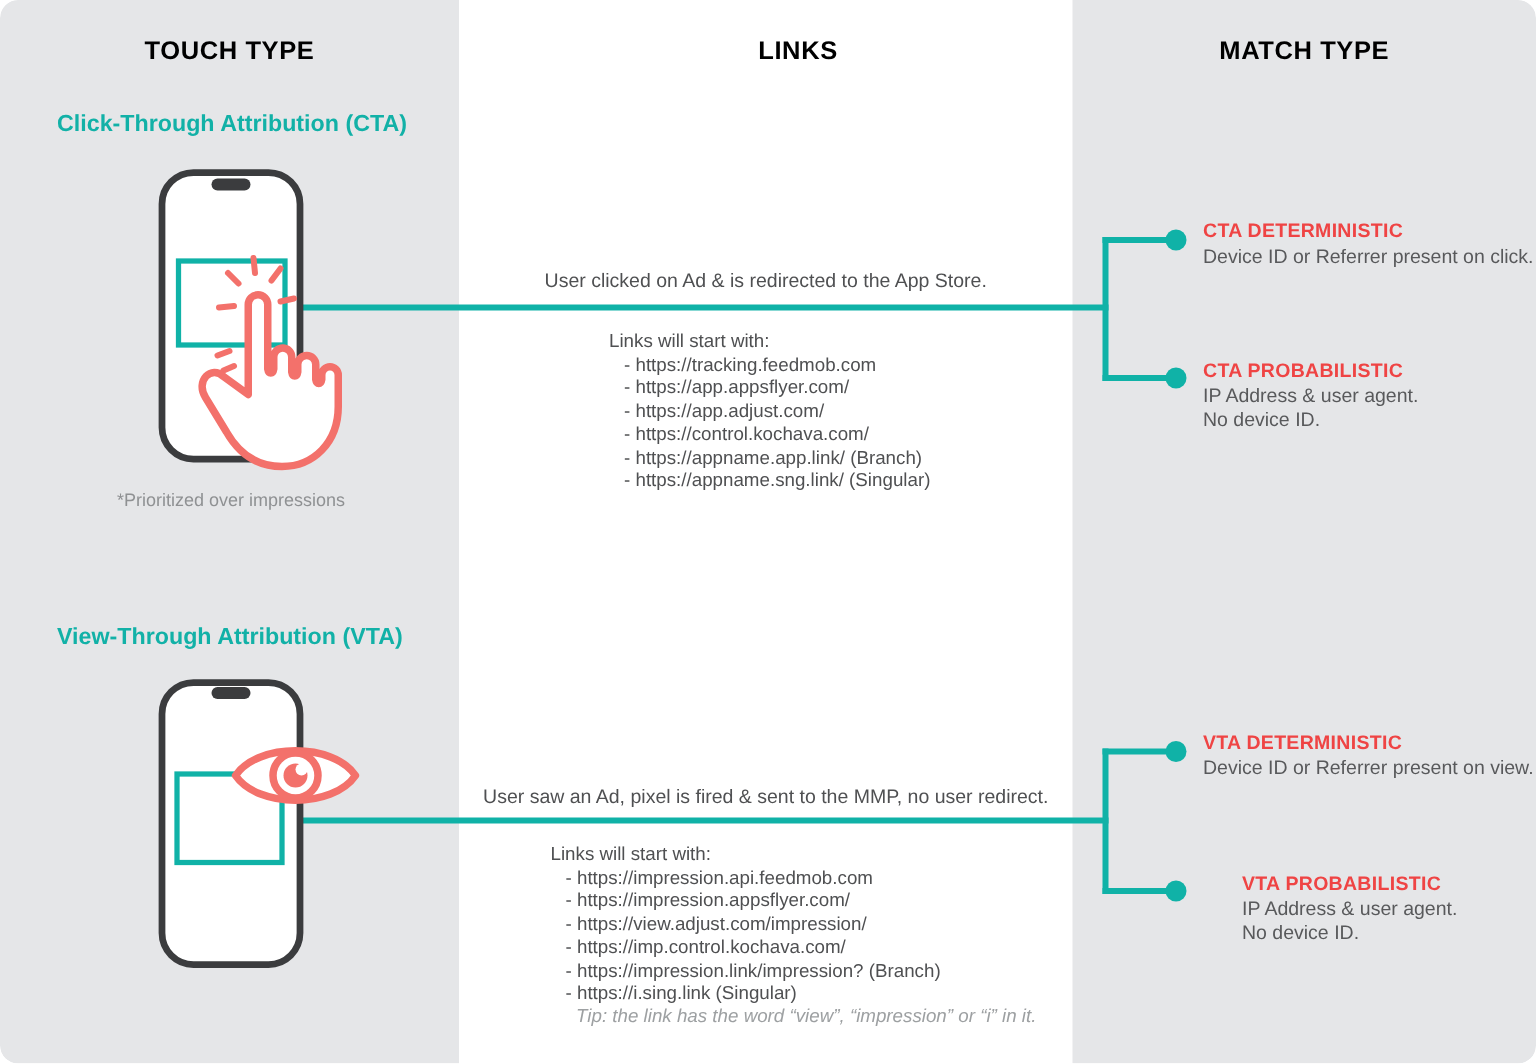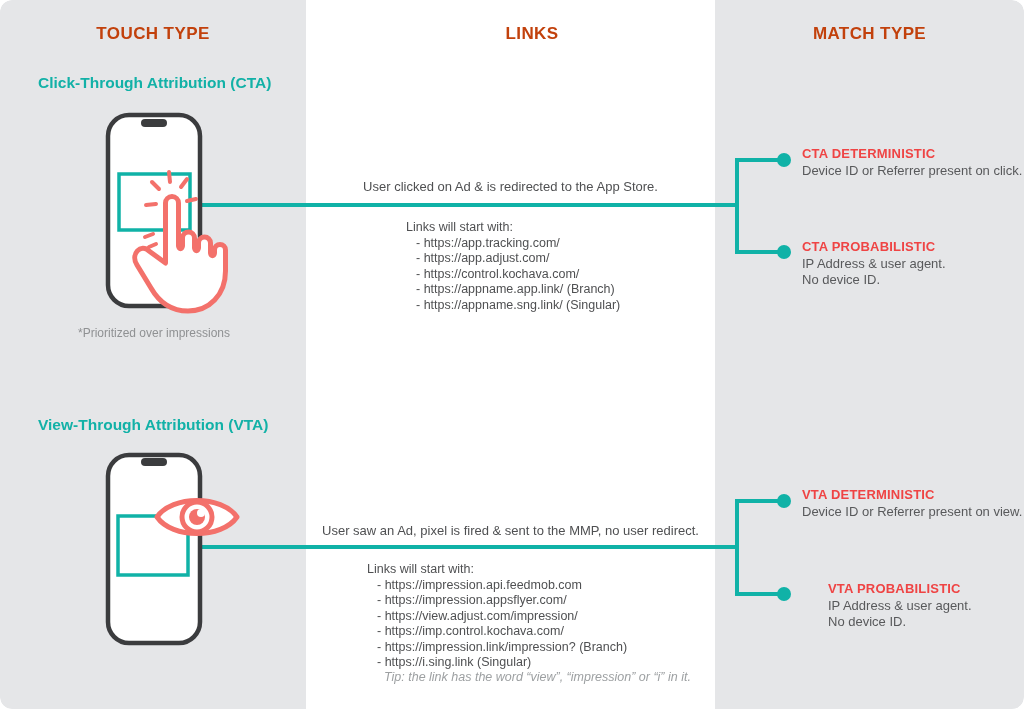--- a/index.html
+++ b/index.html
@@ -6,21 +6,21 @@
   .canvas {
     position:relative; width:1024px; height:709px; background:#ffffff;
     font-family:"Liberation Sans", sans-serif; overflow:hidden; border-radius:12px;
   }
   .panel { position:absolute; top:0; bottom:0; background:#e5e6e8; }
   .panel-left  { left:0; width:306px; border-radius:12px 0 0 12px; }
   .panel-right { left:715px; right:0; border-radius:0 12px 12px 0; }
 
   .col-header {
     position:absolute; top:24px; font-weight:bold; font-size:17px;
-    color:#c2410c; text-align:center; letter-spacing:0.4px;
+    color:#000000; text-align:center; letter-spacing:0.4px;
   }
   .hdr-touch { left:0; width:306px; }
   .hdr-links { left:306px; width:452px; }
   .hdr-match { left:715px; width:309px; }
 
   .section-title {
     position:absolute; left:38px; font-weight:bold; font-size:15.5px; color:#12b1a7;
   }
   .note {
     position:absolute; left:38px; width:232px; top:326px; text-align:center;
@@ -90,21 +90,22 @@
          C111,148.5 114,148.5 114.5,145 L114.5,142 A5.5,5.5 0 0 1 125.5,142 L125.5,163
          C125.5,187 109,203 88,203 C71,203 59,194 51,180 L37,157
          C30,146 41,135 49,143 Z" fill="#ffffff" stroke="#f3716b" stroke-width="5" stroke-linejoin="round"></path>
   </svg>
 
   <div class="note">*Prioritized over impressions</div>
 
   <div class="desc" style="top:179px;">User clicked on Ad &amp; is redirected to the App Store.</div>
   <div class="links-block" style="left:406px; top:220px;">
     <div>Links will start with:</div>
-    <div class="link-item">- https://app.tracking.com/</div>
+    <div class="link-item">- https://tracking.feedmob.com</div>
+    <div class="link-item">- https://app.appsflyer.com/</div>
     <div class="link-item">- https://app.adjust.com/</div>
     <div class="link-item">- https://control.kochava.com/</div>
     <div class="link-item">- https://appname.app.link/ (Branch)</div>
     <div class="link-item">- https://appname.sng.link/ (Singular)</div>
   </div>
 
   <div class="match-block" style="left:802px; top:146px;">
     <div class="match-title">CTA DETERMINISTIC</div>
     <div class="match-line">Device ID or Referrer present on click.</div>
   </div>

